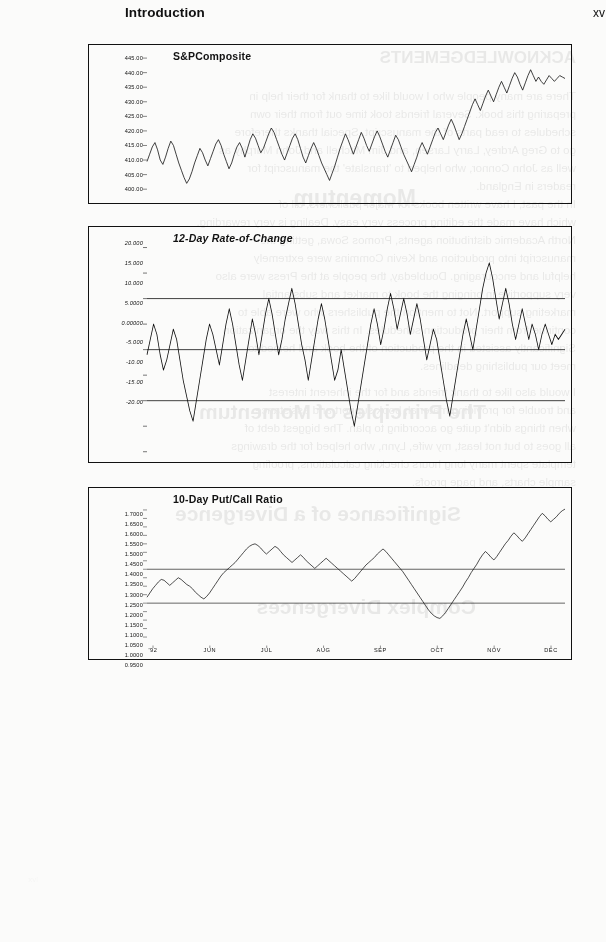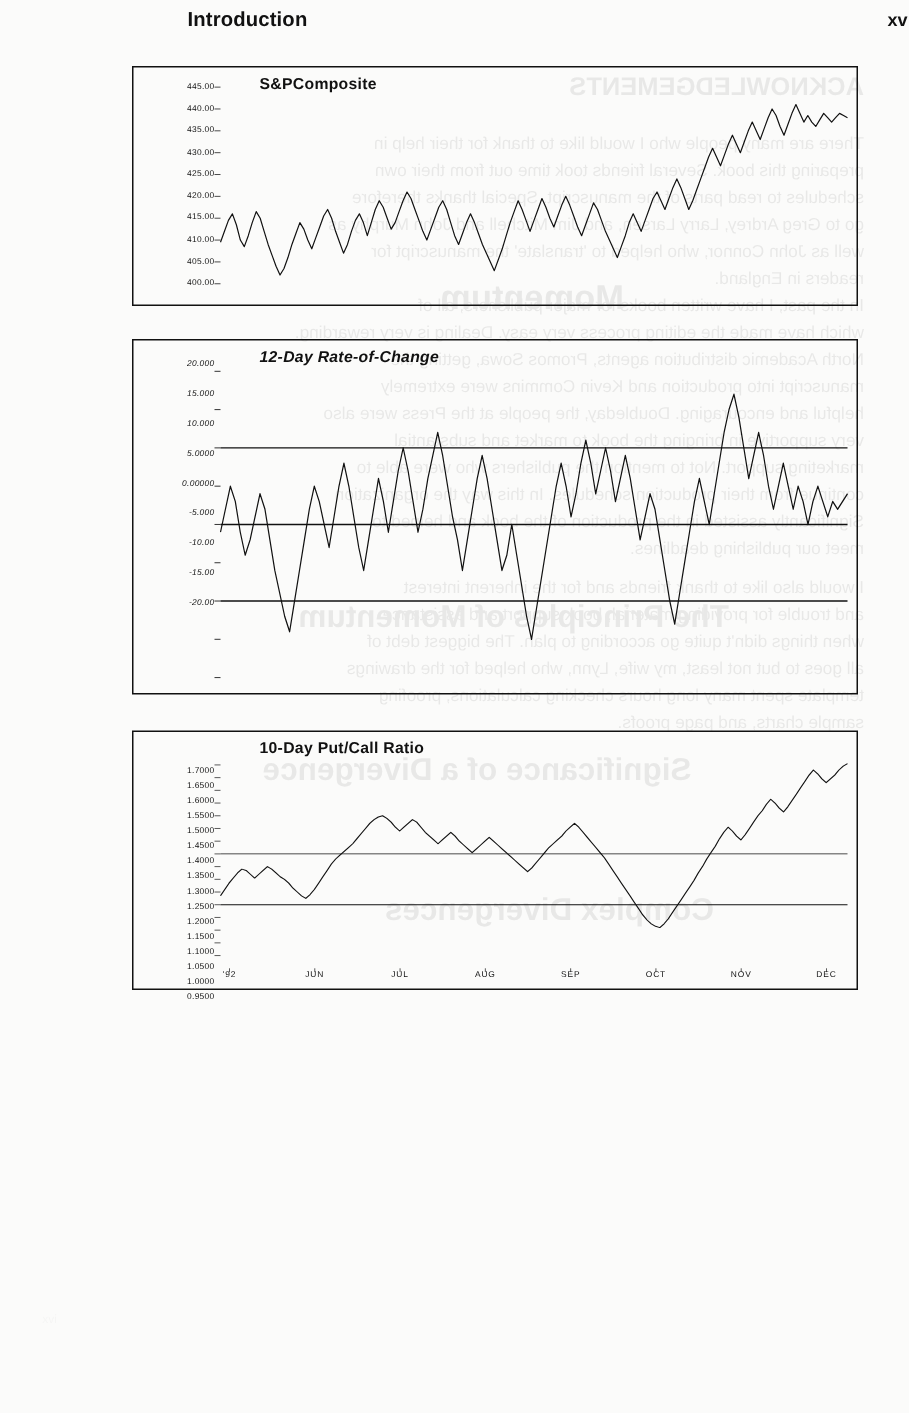--- a/index.html
+++ b/index.html
@@ -48,21 +48,21 @@
     padding-left: 37px;
   }
   .header-title {
     font-size: 13.5px;
     font-weight: bold;
     color: #111;
     letter-spacing: 0.1px;
   }
   .header-folio {
     font-size: 12px;
-    font-weight: bold;
+    font-weight: normal;
     color: #111;
   }
   .charts {
     position: absolute;
     left: 88px;
     top: 44px;
     width: 484px;
   }
   .chart-box {
     position: relative;

